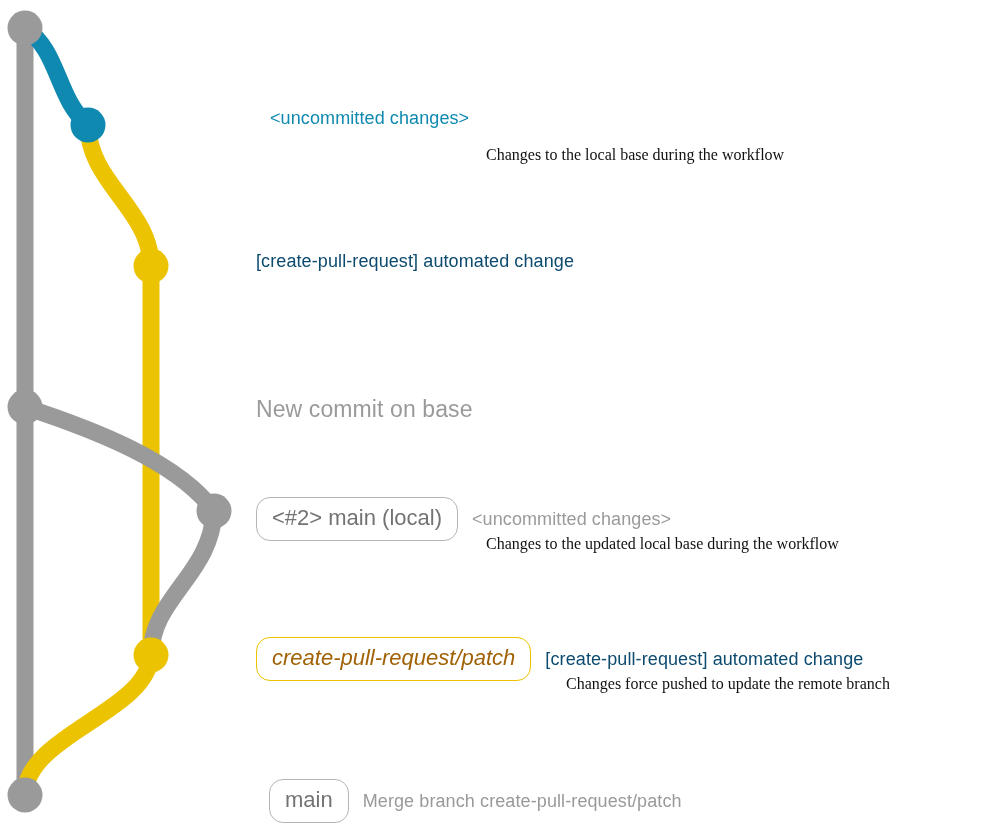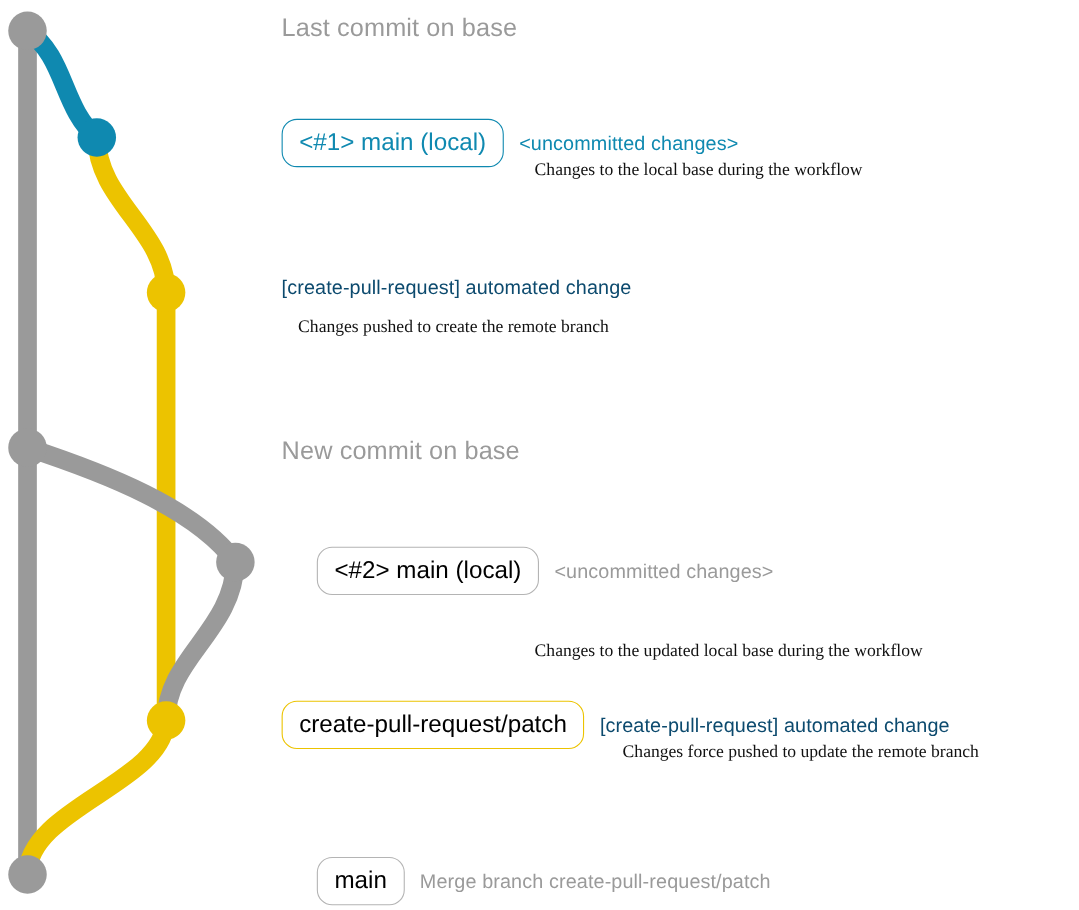--- a/index.html
+++ b/index.html
@@ -44,22 +44,22 @@
     display: inline-block;
     font-family: "Liberation Sans", sans-serif;
     font-size: 22px;
     line-height: 1;
     padding: 9px 15px 11px 15px;
     border: 1.6px solid currentColor;
     border-radius: 14px;
     background: #ffffff;
   }
   .chip.blue   { color: #0f89b0; border-color: #0f89b0; }
-  .chip.yellow { color: #000000; border-color: #ecc300; }
-  .chip.gray   { color: #000000; border-color: #b4b4b4; margin-left: 32px; }
+  .chip.yellow { color: #a16207; border-color: #ecc300; font-style: italic; }
+  .chip.gray   { color: #737373; border-color: #b4b4b4; }
 
   
   .subject {
     font-family: "Liberation Sans", sans-serif;
     font-size: 18px;
     letter-spacing: 0.1px;
   }
   .subject.blue   { color: #0f89b0; }
   .subject.yellow { color: #0c4a6e; }
   .subject.gray   { color: #9a9a9a; }
@@ -101,53 +101,48 @@
       <circle cx="25" cy="28" r="17.5" fill="#9a9a9a"></circle>
       <circle cx="88" cy="125" r="17.5" fill="#0f89b0"></circle>
       <circle cx="151" cy="266" r="17.5" fill="#ecc300"></circle>
       <circle cx="25" cy="407" r="17.5" fill="#9a9a9a"></circle>
       <circle cx="214" cy="511" r="17.5" fill="#9a9a9a"></circle>
       <circle cx="151" cy="655" r="17.5" fill="#ecc300"></circle>
       <circle cx="25" cy="795" r="17.5" fill="#9a9a9a"></circle>
     </g>
   </svg>
 
-  <div class="row" style="left:256px; top:12px;">
-    <span class="plain-note">Last commit on base</span>
-  </div>
 
   <div class="row" style="left:256px; top:108px;">
-    <span class="chip blue">&lt;#1&gt; main (local)</span>
     <span class="chip-gap"></span>
     <span class="subject blue">&lt;uncommitted changes&gt;</span>
   </div>
   <div class="desc" style="left:486px; top:146px;">Changes to the local base during the workflow</div>
 
   <div class="row" style="left:256px; top:251px;">
     <span class="subject yellow">[create-pull-request] automated change</span>
   </div>
-  <div class="desc" style="left:271px; top:289px;">Changes pushed to create the remote branch</div>
 
   <div class="row" style="left:256px; top:396px;">
     <span class="plain-note">New commit on base</span>
   </div>
 
   <div class="row" style="left:256px; top:497px;">
     <span class="chip gray">&lt;#2&gt; main (local)</span>
     <span class="chip-gap"></span>
     <span class="subject gray">&lt;uncommitted changes&gt;</span>
   </div>
-  <div class="desc" style="left:486px; top:535px;margin-top:48px;">Changes to the updated local base during the workflow</div>
+  <div class="desc" style="left:486px; top:535px;">Changes to the updated local base during the workflow</div>
 
   <div class="row" style="left:256px; top:637px;">
     <span class="chip yellow">create-pull-request/patch</span>
     <span class="chip-gap"></span>
     <span class="subject yellow">[create-pull-request] automated change</span>
   </div>
   <div class="desc" style="left:566px; top:675px;text-align:center;">Changes force pushed to update the remote branch</div>
 
-  <div class="row" style="left:256px; top:779px;">
+  <div class="row" style="left:269px; top:779px;">
     <span class="chip gray">main</span>
     <span class="chip-gap"></span>
     <span class="subject gray">Merge branch create-pull-request/patch</span>
   </div>
 
 </div>
 
 </body></html>

